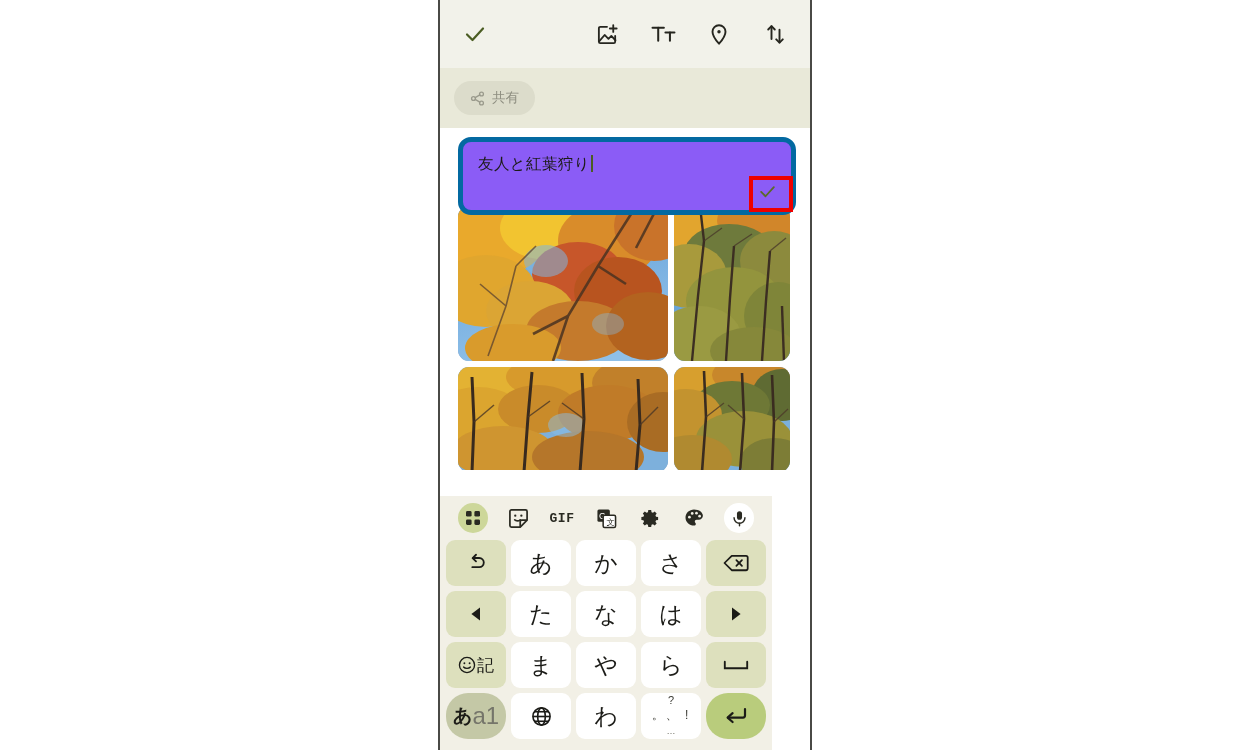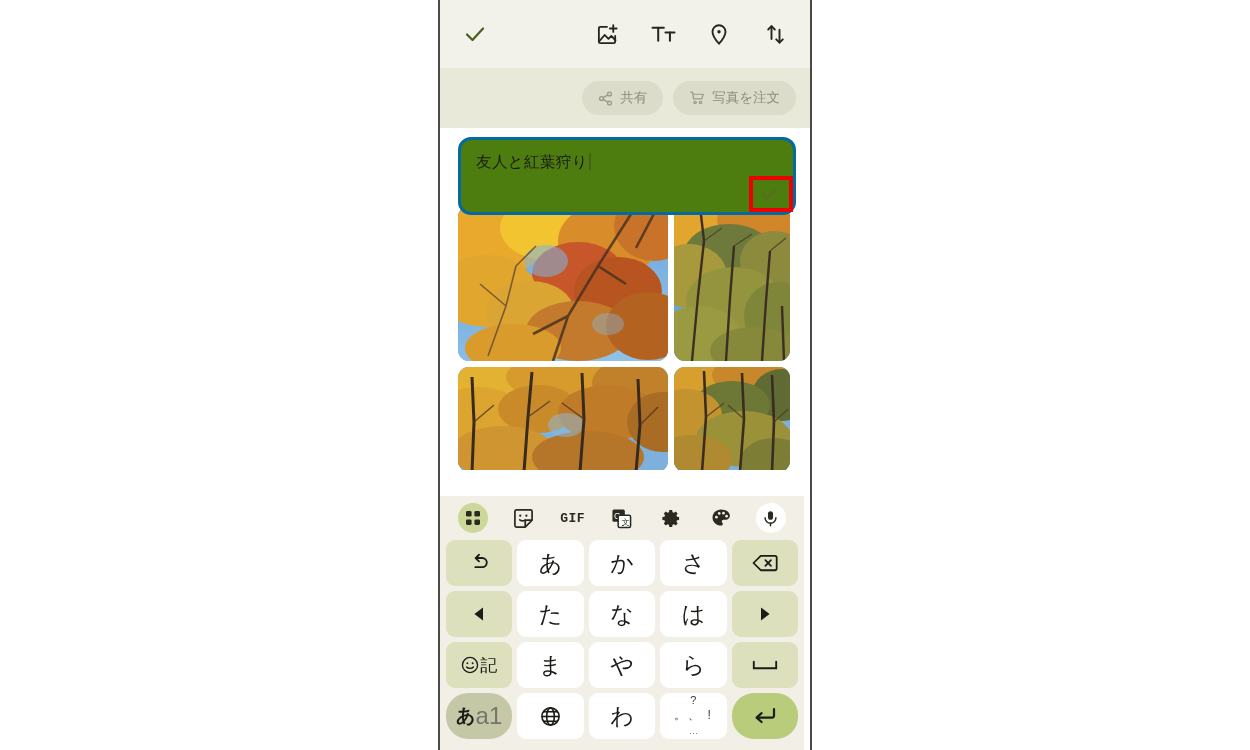--- a/index.html
+++ b/index.html
@@ -59,21 +59,21 @@
     cursor: pointer;
   }
   .icon-btn svg { display: block; }
 
   
   .chips {
     background: #e9e9d9;
     height: 60px;
     display: flex;
     align-items: center;
-    justify-content: flex-end;
+    justify-content: flex-start;
     gap: 10px;
     padding: 0 14px;
     box-sizing: border-box;
   }
   .chip {
     background: #dcdccb;
     border-radius: 999px;
     height: 34px;
     display: flex;
     align-items: center;
@@ -95,23 +95,23 @@
     overflow: hidden;
   }
 
   
   .textcard {
     position: absolute;
     left: 18px;
     top: 9px;
     width: 338px;
     height: 78px;
-    border: 3px solid #0369a1;
+    border: 5px solid #0369a1;
     border-radius: 13px;
-    background: #4d7c0f;
+    background: #8b5cf6;
     box-sizing: border-box;
     z-index: 5;
   }
   .textcard-value {
     position: absolute;
     left: 15px;
     top: 12px;
     font-size: 15.5px;
     color: #1b1b17;
     letter-spacing: 0.4px;
@@ -175,21 +175,21 @@
   .photo.big2 { width: 210px; height: 105px; }
   .photo.small2{ width: 116px; height: 105px; }
 
   .photo svg { display: block; width: 100%; height: 100%; }
 
   
   .keyboard {
     position: absolute;
     left: 0;
     bottom: 0;
-    width: 364px;
+    width: 332px;
     background: #f2f0e6;
     padding-bottom: 6px;
   }
   .kb-toolbar {
     height: 44px;
     display: flex;
     align-items: center;
     justify-content: space-between;
     padding: 0 18px 0 18px;
     box-sizing: border-box;
@@ -336,31 +336,20 @@
           <circle cx="4.2" cy="9" r="2.3"></circle>
           <circle cx="13.8" cy="14.4" r="2.3"></circle>
           <line x1="6.2" y1="7.9" x2="11.8" y2="4.7"></line>
           <line x1="6.2" y1="10.1" x2="11.8" y2="13.3"></line>
         </svg>
       </span>
       <span class="chip-label">共有</span>
     </div>
 
 
-    <div class="chip">
-      <span>
-        <svg width="16" height="16" viewBox="0 0 20 20" fill="none" stroke="#9a9a8c" stroke-width="1.5" stroke-linecap="round" stroke-linejoin="round">
-          <path d="M2.2 2.6h2.3l1.2 8.6h9.1"></path>
-          <path d="M4.6 5.3h13.2l-1.9 5.9"></path>
-          <circle cx="7.6" cy="15.6" r="1.5"></circle>
-          <circle cx="14.4" cy="15.6" r="1.5"></circle>
-        </svg>
-      </span>
-      <span class="chip-label">写真を注文</span>
-    </div>
 
   </div>
 
   <div class="content">
 
     <div class="textcard">
       <div class="textcard-value"><span>友人と紅葉狩り</span><span class="caret"></span></div>
       <div class="textcard-confirm">
         <svg width="19" height="19" viewBox="0 0 24 24" fill="none" stroke="#5a6b28" stroke-width="2.3" stroke-linecap="round" stroke-linejoin="round">
           <polyline points="4,12.5 9.5,18 20,6.5"></polyline>

